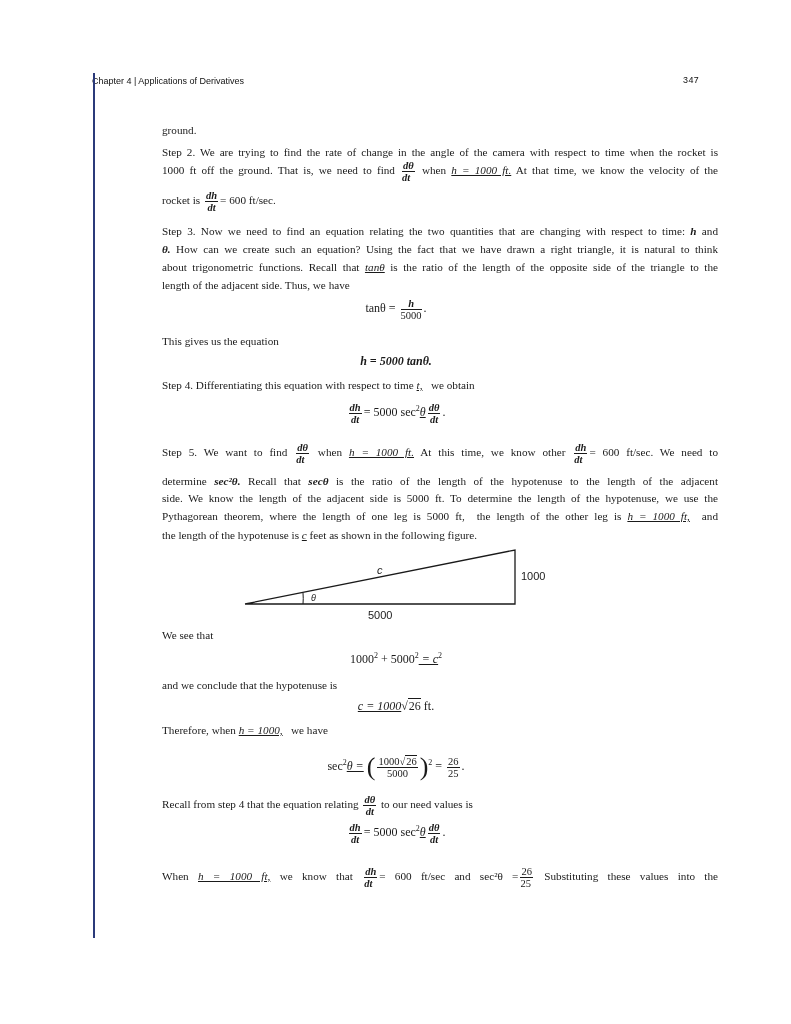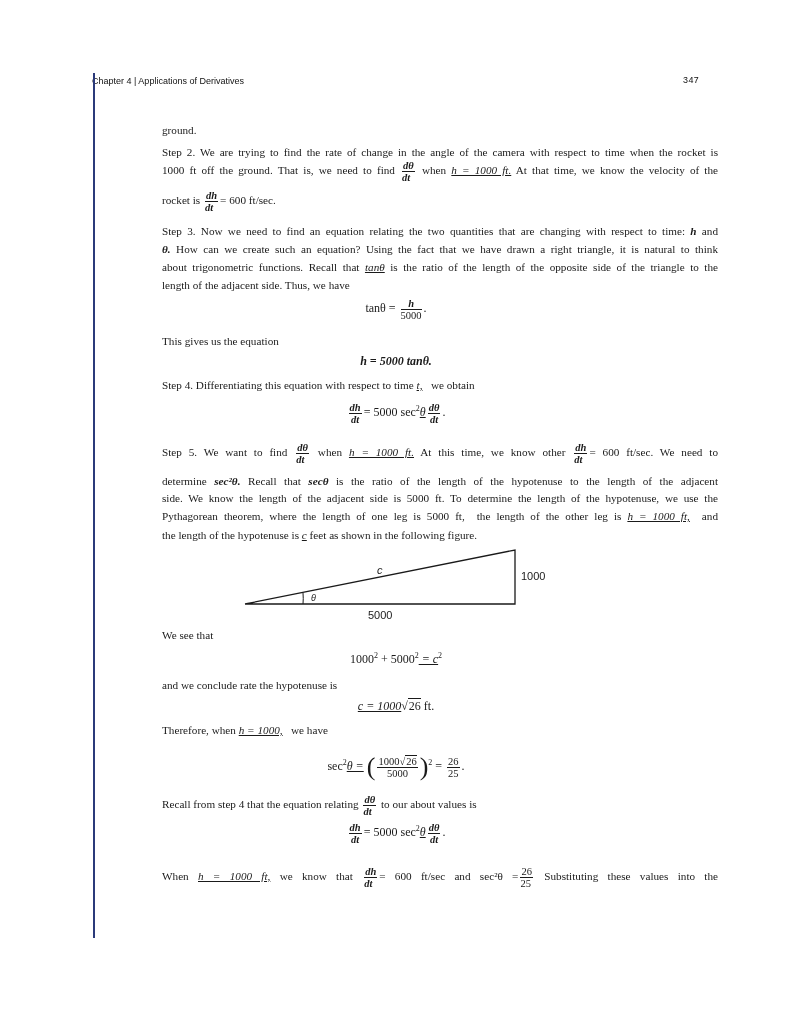--- a/index.html
+++ b/index.html
@@ -7,21 +7,21 @@
          font-family: "Liberation Serif", serif; color: #1a1a1a; }
   .hdr { position: absolute; top: 31px; font-family: "Liberation Sans", sans-serif; font-size: 9px; color: #111; margin-top: 45px; }
   .hdr-left { left: 92px; }
   .hdr-right { right: 92px; font-family: Liberation Mono, monospace; }
   .vrule { position: absolute; left: 93px; top: 73px; width: 2px; height: 865px; background: #2b3a7a; }
   .p { position: absolute; left: 118px; width: 556px; font-size: 11.2px; line-height: 18.6px; margin-left: 44px; }
   .j { text-align: justify; text-align-last: justify; }
   .eq { position: absolute; left: 118px; width: 556px; text-align: center; font-size: 12px; }
   .m { font-style: italic; text-decoration: underline; }
   .mb { font-weight: bold; font-style: italic; }
-  .frac { display: inline-block; vertical-align: middle; font-size: 10.5px; line-height: 11px; margin: 0 2px; }
+  .frac { display: inline-block; vertical-align: middle; text-align: center; font-size: 10.5px; line-height: 11px; margin: 0 2px; }
   .frac > span { display: block; }
   .frac .num { border-bottom: 1px solid #1a1a1a; padding: 0 1px; font-weight: bold; font-style: italic; }
   .frac .den { font-weight: bold; font-style: italic; }
   .frac.plain .num, .frac.plain .den { font-weight: normal; font-style: normal; }
   sup { font-size: 8px; }
   .sqrt { border-top: 1px solid #1a1a1a; padding-left: 1px; }
   .paren { font-size: 26px; vertical-align: middle; font-weight: 200; }
   svg text { font-family: "Liberation Sans", sans-serif; }
 </style>
 </head>
@@ -98,39 +98,39 @@
   <text x="137" y="29" font-size="11" font-style="italic" fill="#1a1a1a">c</text>
   <text x="71" y="56" font-size="9" font-style="italic" fill="#1a1a1a">θ</text>
   <text x="281" y="35" font-size="11" fill="#1a1a1a">1000</text>
   <text x="128" y="74" font-size="11" fill="#1a1a1a">5000</text>
 </svg>
 
 <div class="p" style="top:626px">We see that</div>
 <div class="eq" style="top:651px">
   <span>1000</span><sup>2</sup><span> + 5000</span><sup>2</sup><span class="m"> = c</span><sup>2</sup>
 </div>
-<div class="p" style="top:676px">and we conclude rate the hypotenuse is</div>
+<div class="p" style="top:676px">and we conclude that the hypotenuse is</div>
 <div class="eq" style="top:699px">
   <span class="m">c = 1000</span>√<span class="sqrt">26</span><span> ft.</span>
 </div>
 <div class="p" style="top:721px">
   <span>Therefore, when</span> <span class="m">h = 1000,</span>&nbsp;&nbsp; <span>we have</span>
 </div>
 
 <div class="eq" style="top:752px">
   <span>sec</span><sup>2</sup><span class="m">θ =</span>
   <span class="paren">(</span><span class="frac plain"><span class="num"><span>1000</span>√<span class="sqrt">26</span></span><span class="den">5000</span></span><span class="paren">)</span><sup>2</sup>
   <span>=</span>
   <span class="frac plain"><span class="num">26</span><span class="den">25</span></span><span>.</span>
 </div>
 
 <div class="p" style="top:794px">
   <span>Recall from step 4 that the equation relating</span>
   <span class="frac"><span class="num">dθ</span><span class="den">dt</span></span>
-  <span>to our about values is</span>
+  <span>to our need values is</span>
 </div>
 <div class="eq" style="top:822px">
   <span class="frac"><span class="num">dh</span><span class="den">dt</span></span><span>= 5000 sec</span><sup>2</sup><span class="m">θ</span><span class="frac"><span class="num">dθ</span><span class="den">dt</span></span><span>.</span>
 </div>
 
 <div class="p j" style="top:866px">
   <span>When</span>
   <span class="m">h = 1000 ft,</span>
   <span>we know that</span>
   <span class="frac"><span class="num">dh</span><span class="den">dt</span></span><span>= 600 ft/sec</span>

